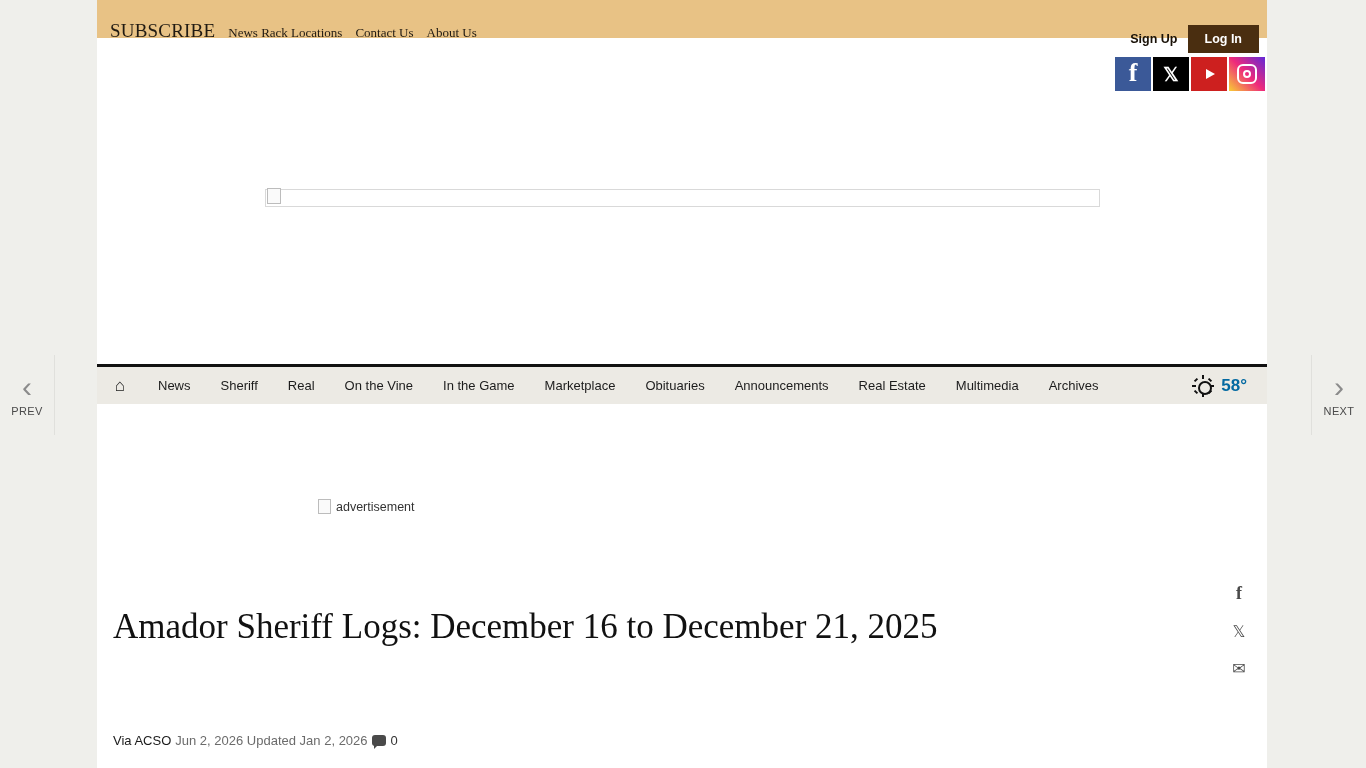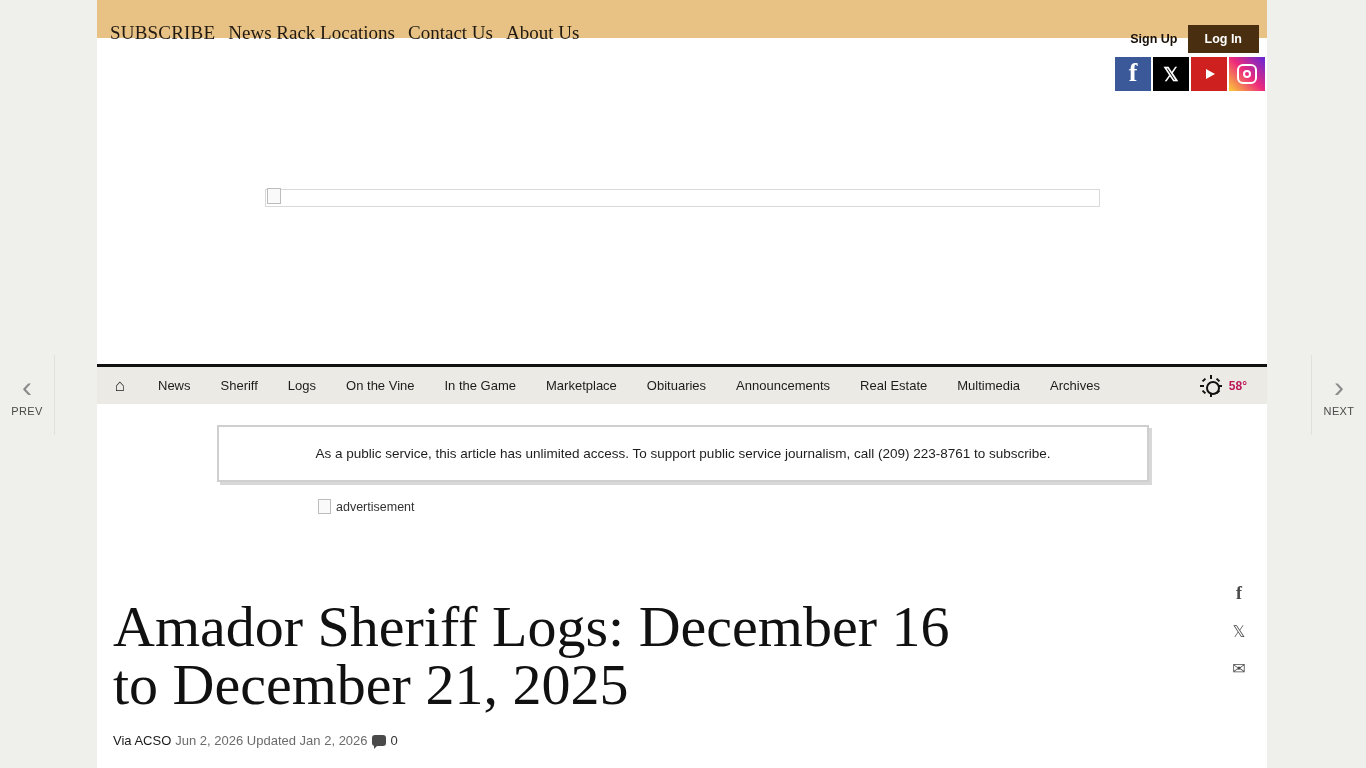--- a/index.html
+++ b/index.html
@@ -31,21 +31,21 @@
   }
   .topbar-links {
     display: flex; align-items: baseline; gap: 13px;
     margin-left: 13px;
     font-family: "Liberation Serif", serif;
     color: #201a12;
     text-align: right;
   }
   .topbar-links a { text-decoration: none; color: #201a12; }
   .tl-subscribe { font-size: 19px; letter-spacing: .2px; }
-  .tl-item { font-size: 19px; margin-top: 28px; }
+  .tl-item { font-size: 13px; margin-top: 28px; }
   .topbar-right {
     margin-left: auto; display: flex; align-items: center; gap: 10px;
     margin-right: 8px;
     margin-top: 40px;
   }
   .signup {
     font-size: 12.5px; font-weight: bold; color: #1a1208; text-decoration: none;
   }
   .login-btn {
     background: #4a2e10; color: #fff; font-size: 12.5px; font-weight: bold;
@@ -134,21 +134,21 @@
     display: flex; align-items: center; gap: 8px;
   }
   .sun {
     position: relative; width: 20px; height: 20px;
   }
   .sun::before {
     content: ""; position: absolute; left: 5px; top: 5px;
     width: 10px; height: 10px; border: 2px solid #111; border-radius: 50%;
   }
   .ray { position: absolute; background: #111; }
-  .temp { font-size: 12px; font-weight: bold; color: #be185d; }
+  .temp { font-size: 17px; font-weight: bold; color: #0369a1; }
 
   
   .rail {
     position: absolute; top: 355px;
     width: 55px; height: 80px;
     background: #efefeb;
     display: flex; flex-direction: column; align-items: center; justify-content: center;
     cursor: pointer;
   }
   .rail-left { left: 0; border-right: 1px solid #e0e0dc; }
@@ -175,21 +175,21 @@
   .ad-broken {
     width: 13px; height: 15px; border: 1px solid #bcbcbc; background: #fafafa;
     display: inline-block;
   }
 
   
   .headline {
     position: absolute; left: 113px; top: 598px;
     width: 880px;
     font-family: "Liberation Serif", serif;
-    font-size: 58px; line-height: 58px;
+    font-size: 35px; line-height: 58px;
     color: #111; font-weight: normal;
     margin: 0;
   }
 
   
   .byline {
     position: absolute; left: 113px; top: 733px;
     display: flex; align-items: flex-end; gap: 4px;
     font-size: 13px;
   }
@@ -254,21 +254,21 @@
 
   <div class="masthead-img"></div>
   <div class="broken-icon"></div>
 
   <div class="nav">
     <div class="nav-home">
       <span class="home-ico">⌂</span>
     </div>
     <a class="nav-item" href="#">News</a>
     <a class="nav-item" href="#">Sheriff</a>
-    <a class="nav-item" href="#">Logs</a>
+    <a class="nav-item" href="#">Real</a>
     <a class="nav-item" href="#">On the Vine</a>
     <a class="nav-item" href="#">In the Game</a>
     <a class="nav-item" href="#">Marketplace</a>
     <a class="nav-item" href="#">Obituaries</a>
     <a class="nav-item" href="#">Announcements</a>
     <a class="nav-item" href="#">Real Estate</a>
     <a class="nav-item" href="#">Multimedia</a>
     <a class="nav-item" href="#">Archives</a>
     <div class="weather">
       <div class="sun">
@@ -287,23 +287,20 @@
 
   <div class="rail rail-left">
     <span class="chev">‹</span>
     <span class="rail-label">PREV</span>
   </div>
   <div class="rail rail-right">
     <span class="chev">›</span>
     <span class="rail-label">NEXT</span>
   </div>
 
-  <div class="notice">
-    <span>As a public service, this article has unlimited access. To support public service journalism, call (209) 223-8761 to subscribe.</span>
-  </div>
 
   <div class="ad-slot">
     <span class="ad-broken"></span>
     <span>advertisement</span>
   </div>
 
   <h1 class="headline">Amador Sheriff Logs: December 16 to December 21, 2025</h1>
 
   <div class="byline">
     <span class="by-author">Via ACSO</span>

